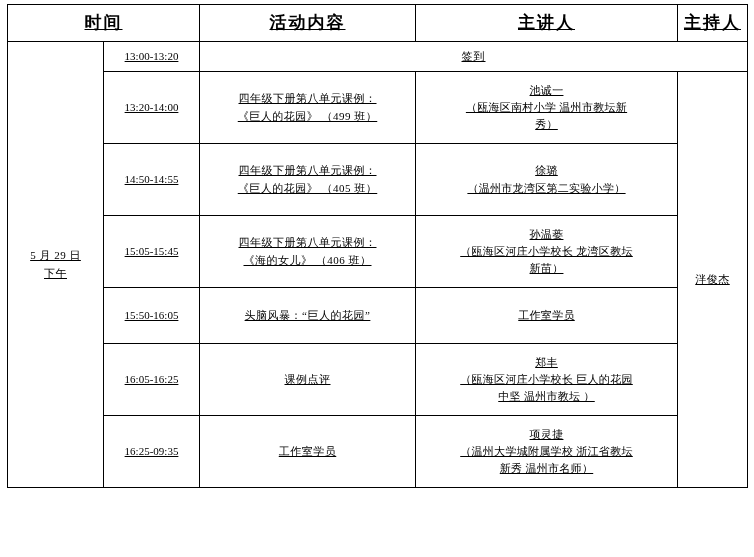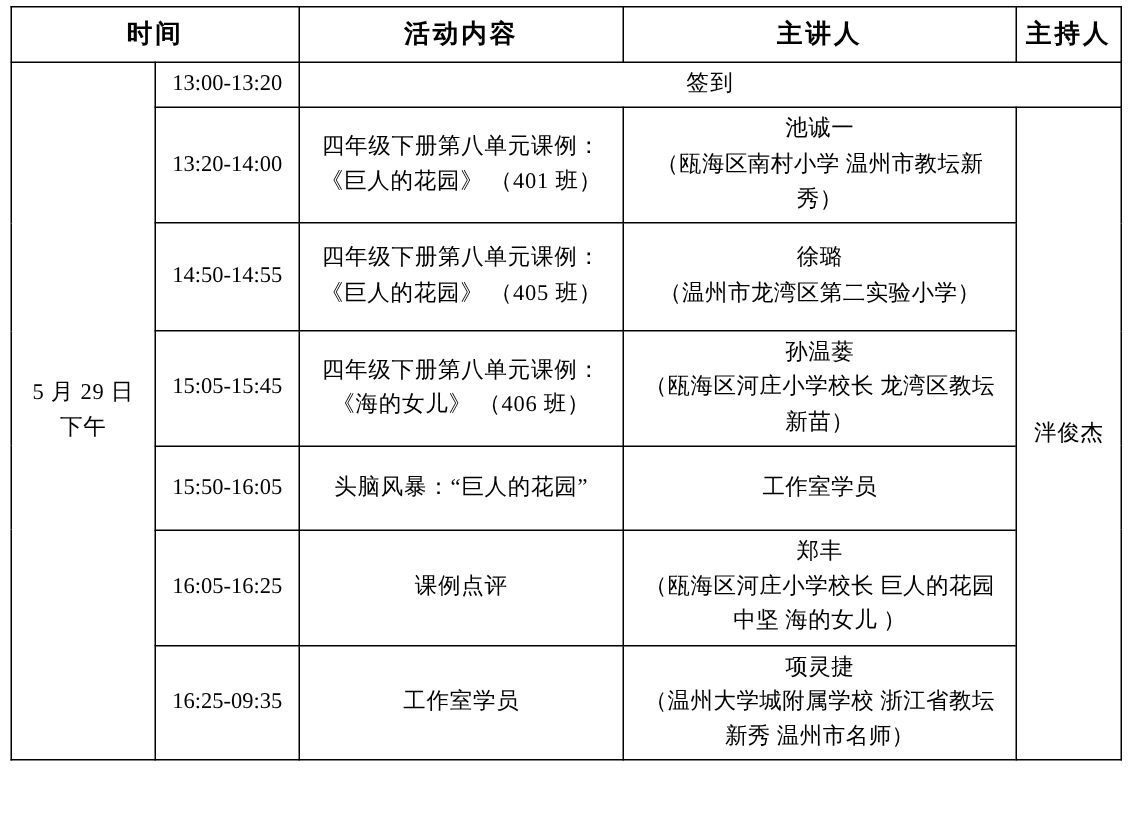--- a/index.html
+++ b/index.html
@@ -18,27 +18,28 @@
     width: 754px;
     height: 557px;
     position: relative;
     box-sizing: border-box;
   }
   table.schedule {
     border-collapse: collapse;
     width: 740px;
     margin: 4px 7px 0 7px;
     table-layout: fixed;
+    text-decoration: underline;
   }
   table.schedule th,
   table.schedule td {
     border: 1px solid #000000;
     text-align: center;
     vertical-align: middle;
-    font-size: 15px;
+    font-size: 11px;
     line-height: 1.55;
     padding: 3px 4px;
   }
   table.schedule th {
     font-weight: bold;
     font-size: 17px;
     letter-spacing: 2px;
     height: 32px;
     padding: 2px 4px;
   }
@@ -110,21 +111,21 @@
           <span class="line">下午</span>
         </td>
         <td class="time-cell">13:00-13:20</td>
         <td class="signin-cell" colspan="3">签到</td>
       </tr>
 
       <tr class="row-tall">
         <td class="time-cell">13:20-14:00</td>
         <td class="topic-cell">
           <span class="line">四年级下册第八单元课例：</span>
-          <span class="line">《巨人的花园》 （401 班）</span>
+          <span class="line">《巨人的花园》 （499 班）</span>
         </td>
         <td class="speaker-cell">
           <span class="line">池诚一</span>
           <span class="line">（瓯海区南村小学 温州市教坛新</span>
           <span class="line">秀）</span>
         </td>
         <td class="host-cell" rowspan="6">泮俊杰</td>
       </tr>
 
       <tr class="row-tall">
@@ -163,21 +164,21 @@
       </tr>
 
       <tr class="row-tall">
         <td class="time-cell">16:05-16:25</td>
         <td class="topic-cell">
           <span class="line">课例点评</span>
         </td>
         <td class="speaker-cell">
           <span class="line">郑丰</span>
           <span class="line">（瓯海区河庄小学校长 巨人的花园</span>
-          <span class="line">中坚 海的女儿 ）</span>
+          <span class="line">中坚 温州市教坛 ）</span>
         </td>
       </tr>
 
       <tr class="row-tall">
         <td class="time-cell">16:25-09:35</td>
         <td class="topic-cell">
           <span class="line">工作室学员</span>
         </td>
         <td class="speaker-cell">
           <span class="line">项灵捷</span>

